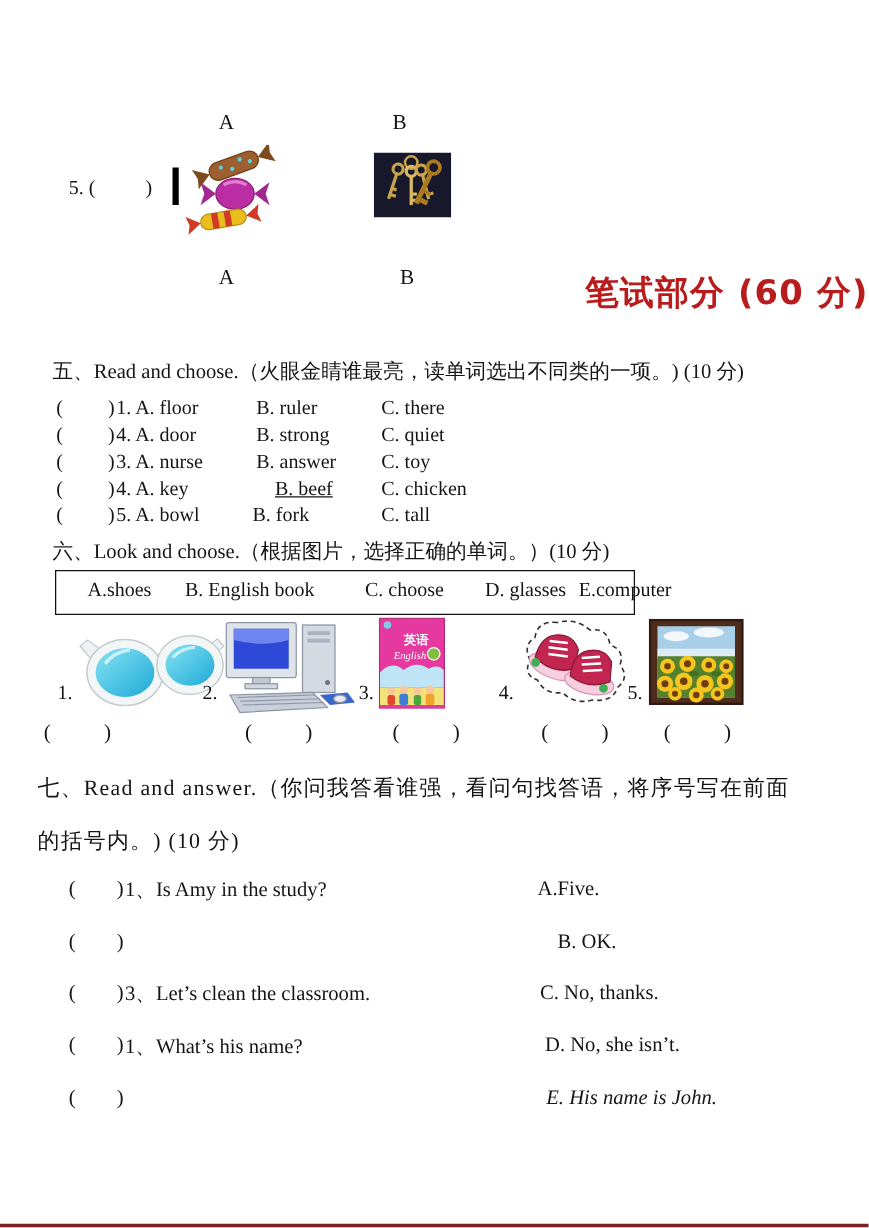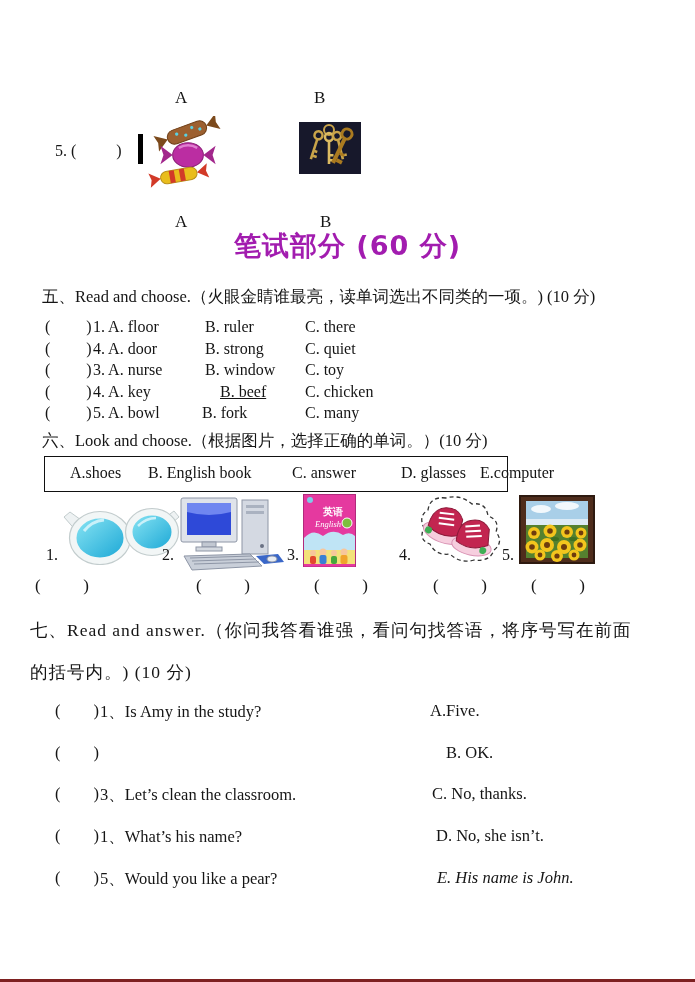--- a/index.html
+++ b/index.html
@@ -7,23 +7,23 @@
     width:695px;height:982px;position:relative;overflow:hidden;
     background:#ffffff;
     font-family:"Liberation Serif","DejaVu Serif",serif;
     color:#151515;
   }
   .abs{position:absolute;white-space:pre;}
   .lbl{font-size:17px;}
   .q5{font-size:16px;}
   .cursor{position:absolute;width:5px;height:30px;background:#000;}
   .title{
-    position:absolute;left:0;right:0;top:228px;text-align:center;
+    position:absolute;left:0;right:0;top:216px;text-align:right;
     font-family:"DejaVu Sans","Liberation Sans",sans-serif;
-    font-weight:bold;font-size:27px;letter-spacing:1px;color:#a21caf;
+    font-weight:bold;font-size:27px;letter-spacing:1px;color:#b91c1c;
   }
   .hdr{font-size:16.5px;}
   .hdr7{font-size:17.5px;letter-spacing:1px;}
   .row5 span{position:absolute;white-space:pre;font-size:16px;}
   .row5{position:absolute;left:0;width:100%;height:21px;}
   .bankbox{
     position:absolute;left:44px;top:456px;width:462px;height:34px;
     border:1.5px solid #111;background:transparent;
   }
   .bankitem{position:absolute;top:464px;font-size:16px;white-space:pre;}
@@ -116,44 +116,44 @@
   </div>
   <div class="row5" style="top:340px;">
     <span style="left:45px;">(         )</span>
     <span style="left:93px;">4. A. door</span>
     <span style="left:205px;">B. strong</span>
     <span style="left:305px;">C. quiet</span>
   </div>
   <div class="row5" style="top:361px;">
     <span style="left:45px;">(         )</span>
     <span style="left:93px;">3. A. nurse</span>
-    <span style="left:205px;">B. window</span>
+    <span style="left:205px;">B. answer</span>
     <span style="left:305px;">C. toy</span>
   </div>
   <div class="row5" style="top:383px;">
     <span style="left:45px;">(         )</span>
     <span style="left:93px;">4. A. key</span>
     <span style="left:220px;text-decoration:underline;">B. beef</span>
     <span style="left:305px;">C. chicken</span>
   </div>
   <div class="row5" style="top:404px;">
     <span style="left:45px;">(         )</span>
     <span style="left:93px;">5. A. bowl</span>
     <span style="left:202px;">B. fork</span>
-    <span style="left:305px;">C. many</span>
+    <span style="left:305px;">C. tall</span>
   </div>
 
   <div class="abs hdr" style="left:42px;top:430px;">六、Look and choose.（根据图片，选择正确的单词。）(10 分)</div>
 
   <div class="bankbox"></div>
   <span class="bankitem" style="left:70px;">A.shoes</span>
   <span class="bankitem" style="left:148px;">B. English book</span>
-  <span class="bankitem" style="left:292px;">C. answer</span>
-  <span class="bankitem" style="left:388px;margin-left:13px;">D. glasses</span>
-  <span class="bankitem" style="left:463px;margin-left:17px;">E.computer</span>
+  <span class="bankitem" style="left:292px;">C. choose</span>
+  <span class="bankitem" style="left:388px;">D. glasses</span>
+  <span class="bankitem" style="left:463px;">E.computer</span>
 
   <span class="picnum" style="left:46px;top:546px;">1.</span>
   <div class="imgwrap" style="left:62px;top:503px;">
     <svg viewBox="0 0 118 62" width="118" height="62">
       <defs>
         <linearGradient id="lensg" x1="0" y1="0" x2="1" y2="1">
           <stop offset="0" stop-color="#8fe8f5"></stop>
             <stop offset="1" stop-color="#15a4d4"></stop>
         </linearGradient>
       </defs>
@@ -291,19 +291,18 @@
     <span style="left:100px;">3、Let’s clean the classroom.</span>
     <span style="left:432px;">C. No, thanks.</span>
   </div>
   <div class="row7" style="top:826px;">
     <span style="left:55px;">(        )</span>
     <span style="left:100px;">1、What’s his name?</span>
     <span style="left:436px;">D. No, she isn’t.</span>
   </div>
   <div class="row7" style="top:868px;">
     <span style="left:55px;">(        )</span>
-    <span style="left:100px;">5、Would you like a pear?</span>
     <span style="left:437px;font-style:italic;">E. His name is John.</span>
   </div>
 
   <div class="bottomline"></div>
 
 </div>
 
 </body></html>

